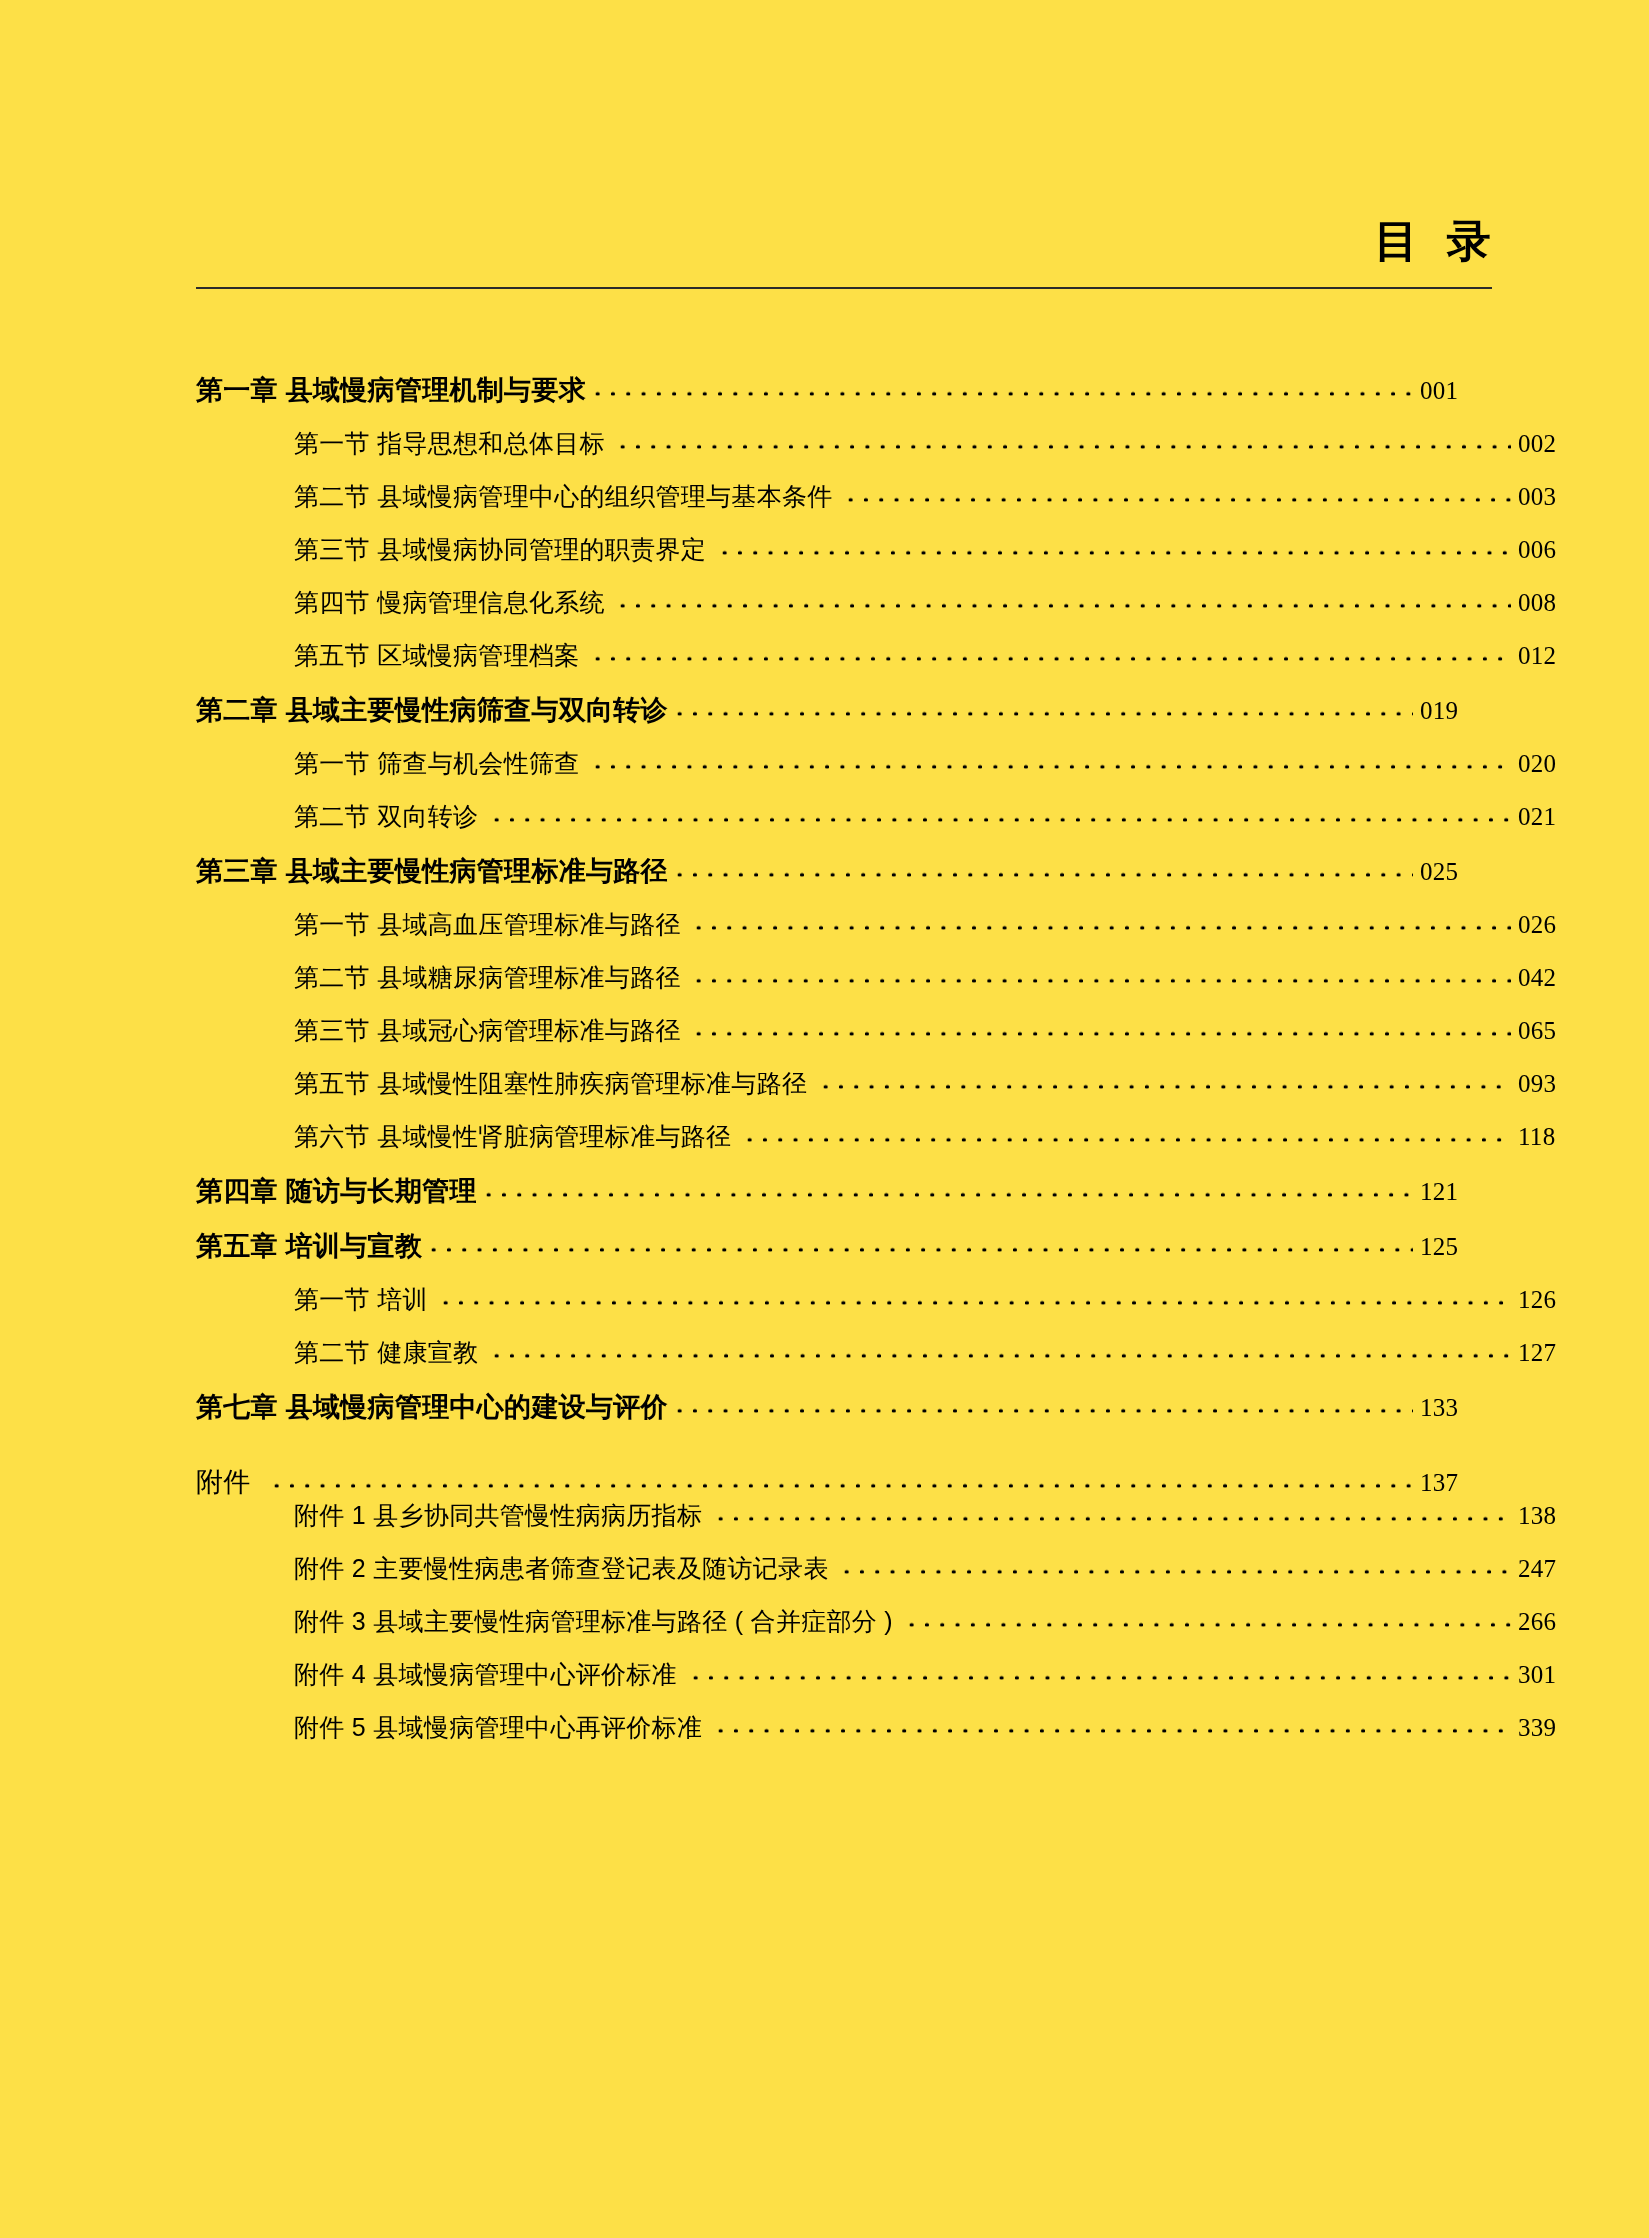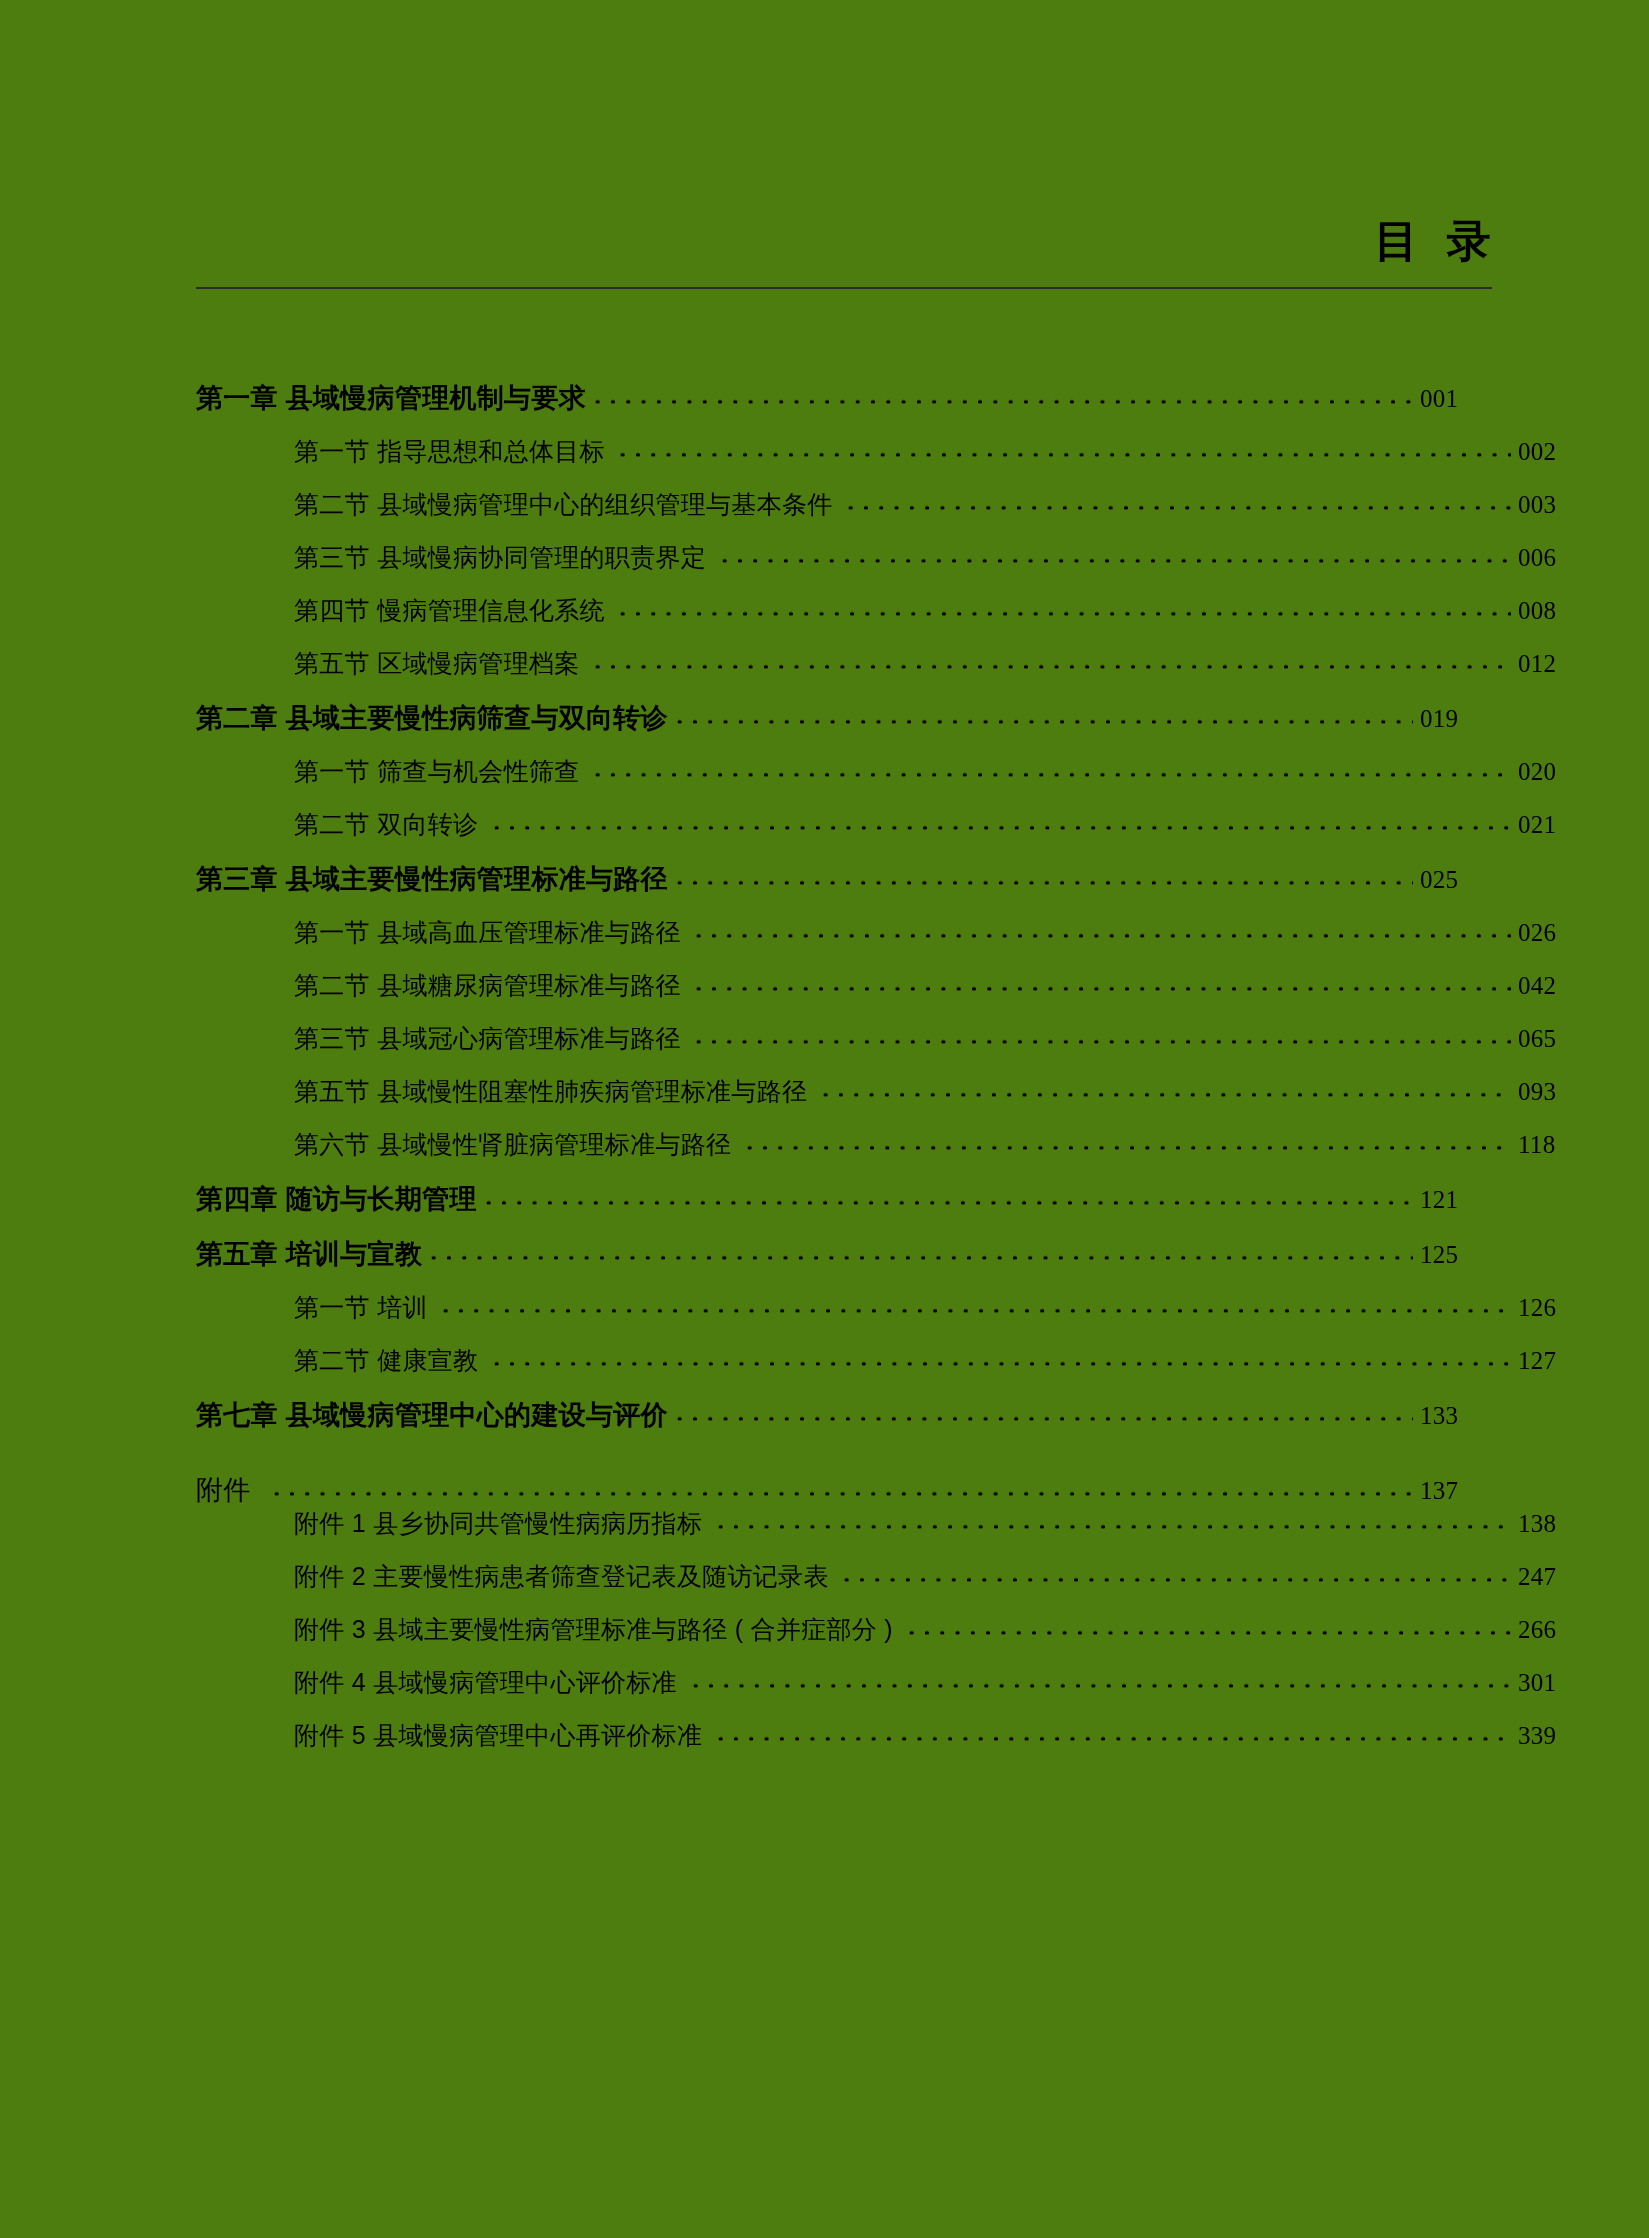--- a/index.html
+++ b/index.html
@@ -16,21 +16,21 @@
     position: relative;
     overflow: hidden;
   }
 
   .page {
     position: absolute;
     left: 0;
     top: 0;
     width: 1649px;
     height: 2239px;
-    background: #4d7c0f;
+    background: #fde047;
   }
 
   
   .toc-header {
     position: absolute;
     left: 196px;
     top: 219px;
     width: 1296px;
   }
 
@@ -49,21 +49,21 @@
     margin-top: 24px;
     height: 2px;
     background: #2b2b2b;
     width: 100%;
   }
 
   
   .toc-list {
     position: absolute;
     left: 196px;
-    top: 380px;
+    top: 372px;
     width: 1296px;
   }
 
   .toc-entry {
     display: flex;
     align-items: baseline;
     width: 100%;
     white-space: nowrap;
   }
 

